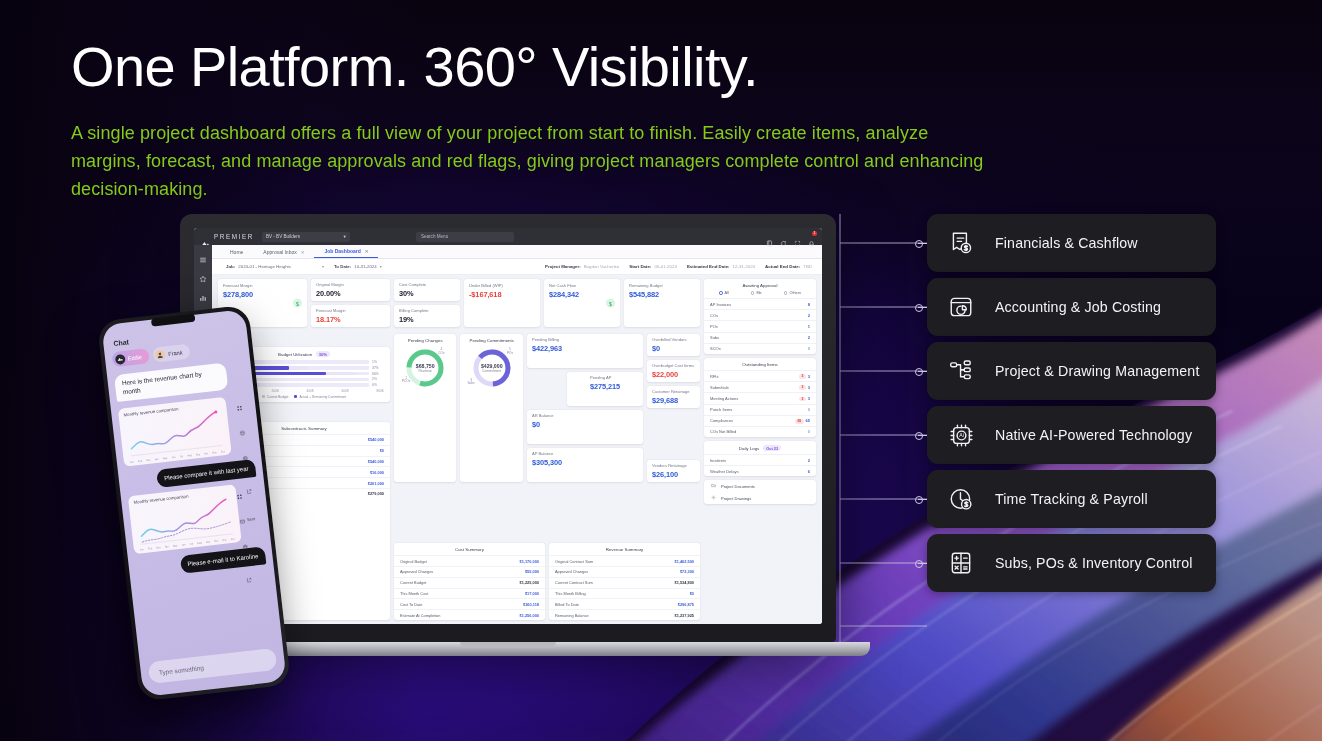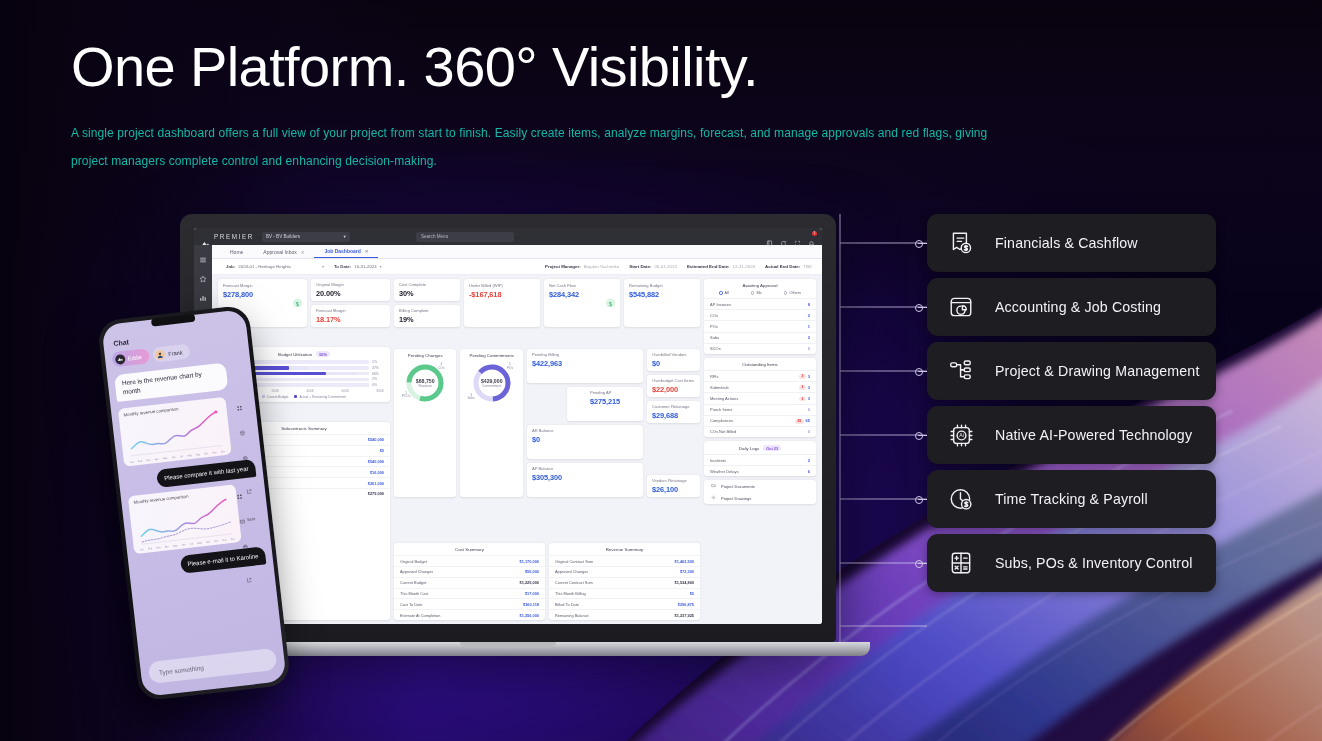--- a/index.html
+++ b/index.html
@@ -32,21 +32,21 @@
   .swirl { position: absolute; right: -40px; bottom: -110px; width: 780px; height: 640px; }
 
   
   .heading-wrap { position: absolute; left: 71px; top: 38px; width: 960px; }
   h1.headline {
     font-size: 56px; line-height: 1.05; font-weight: 400; color: #ffffff;
     letter-spacing: -0.6px;
   }
   p.subhead {
     margin-top: 22px;
-    font-size: 12px; line-height: 28px; font-weight: 400; color: #14b8a6;
+    font-size: 18px; line-height: 28px; font-weight: 400; color: #84cc16;
     letter-spacing: 0.1px; max-width: 925px;
   }
 
   
   .features { position: absolute; left: 927px; top: 214px; width: 289px; }
   .feature-card {
     position: relative;
     height: 58px; margin-bottom: 6px;
     background: #1e1e22;
     border-radius: 11px;
@@ -145,21 +145,21 @@
   .fl { font-size: 4.4px; color: #444554; display: flex; align-items: center; gap: 3px; white-space: nowrap; }
   .fl b { font-weight: bold; }
   .fl .v { color: #6b6c7c; }
   .fl .vlight { color: #a9aab8; }
   .fl .cap { font-weight: bold; color:#35364a; }
   .chev { font-size: 4px; color:#9a9bab; }
 
   
   .db-body { flex: 1; min-height: 0; padding: 4px 6px 4px 6px; display: flex; gap: 4px; overflow: hidden; }
   .col-a { flex: 0 0 172px; display: flex; flex-direction: column; gap: 20px; }
-  .col-b { flex: 1; display: flex; flex-direction: column; gap: 22px; min-width: 0; }
+  .col-b { flex: 1; display: flex; flex-direction: column; gap: 7px; min-width: 0; }
   .col-c { flex: 0 0 112px; display: flex; flex-direction: column; gap: 4px; }
 
   .card { background:#fff; border-radius: 3px; box-shadow: 0 0.5px 2px rgba(30,30,60,0.10); }
   .kpi-row { display: flex; gap: 4px; }
   .kpi {
     background:#fff; border-radius:3px; padding: 4px 5px; flex: 1; min-width: 0;
     box-shadow: 0 0.5px 2px rgba(30,30,60,0.10); position: relative;
   }
   .kpi-label { font-size: 4.1px; color:#767789; margin-bottom: 2px; white-space: nowrap; overflow:hidden; }
   .kpi-value { font-size: 7.4px; color:#2f5bd8; font-weight: bold; letter-spacing: -0.1px; }

